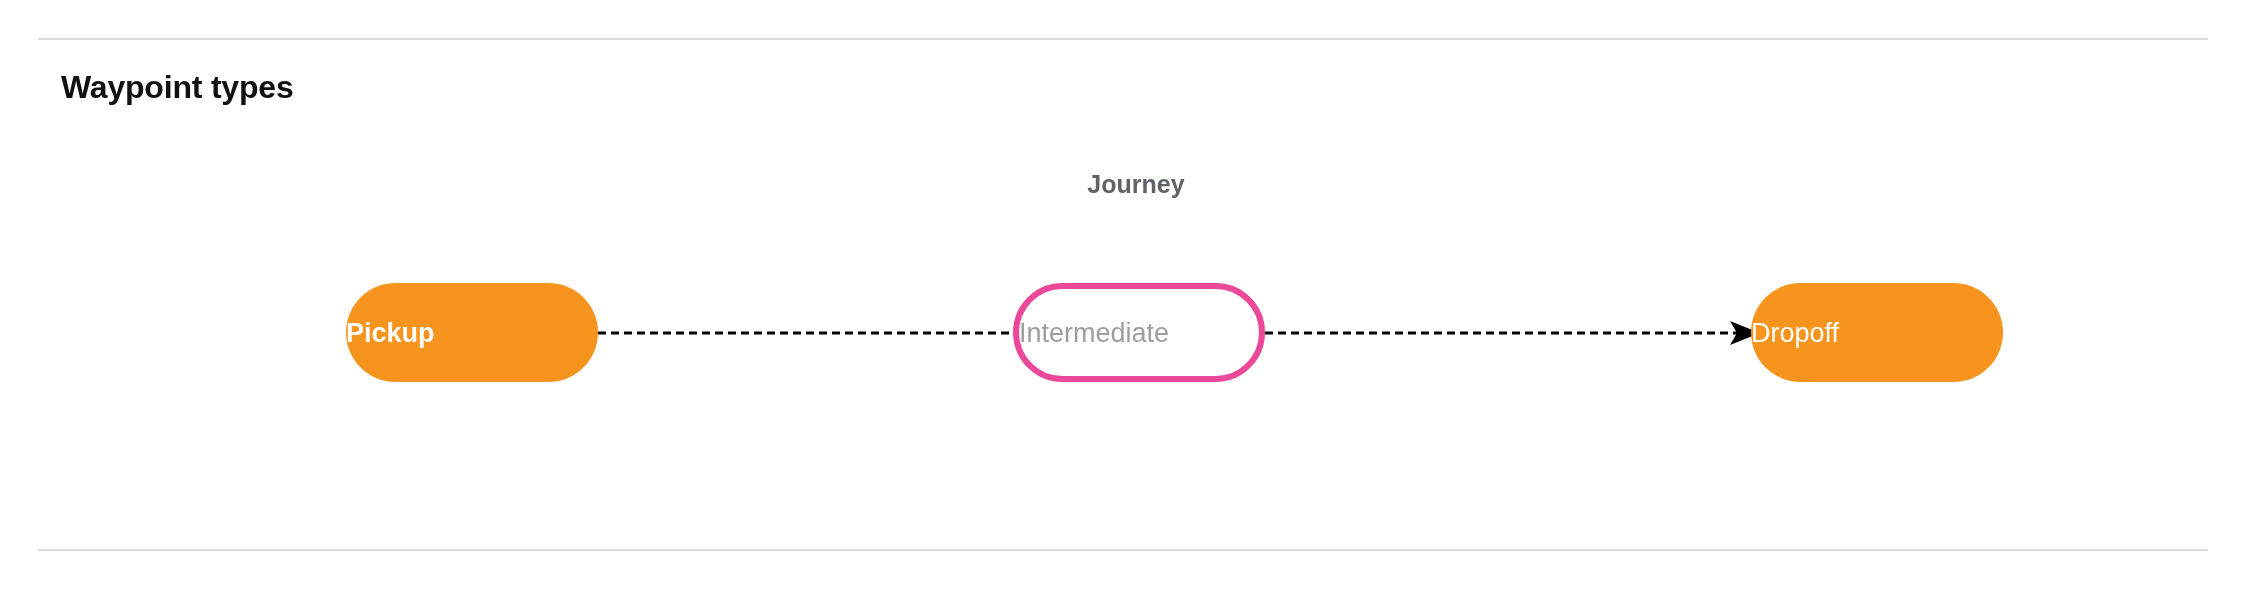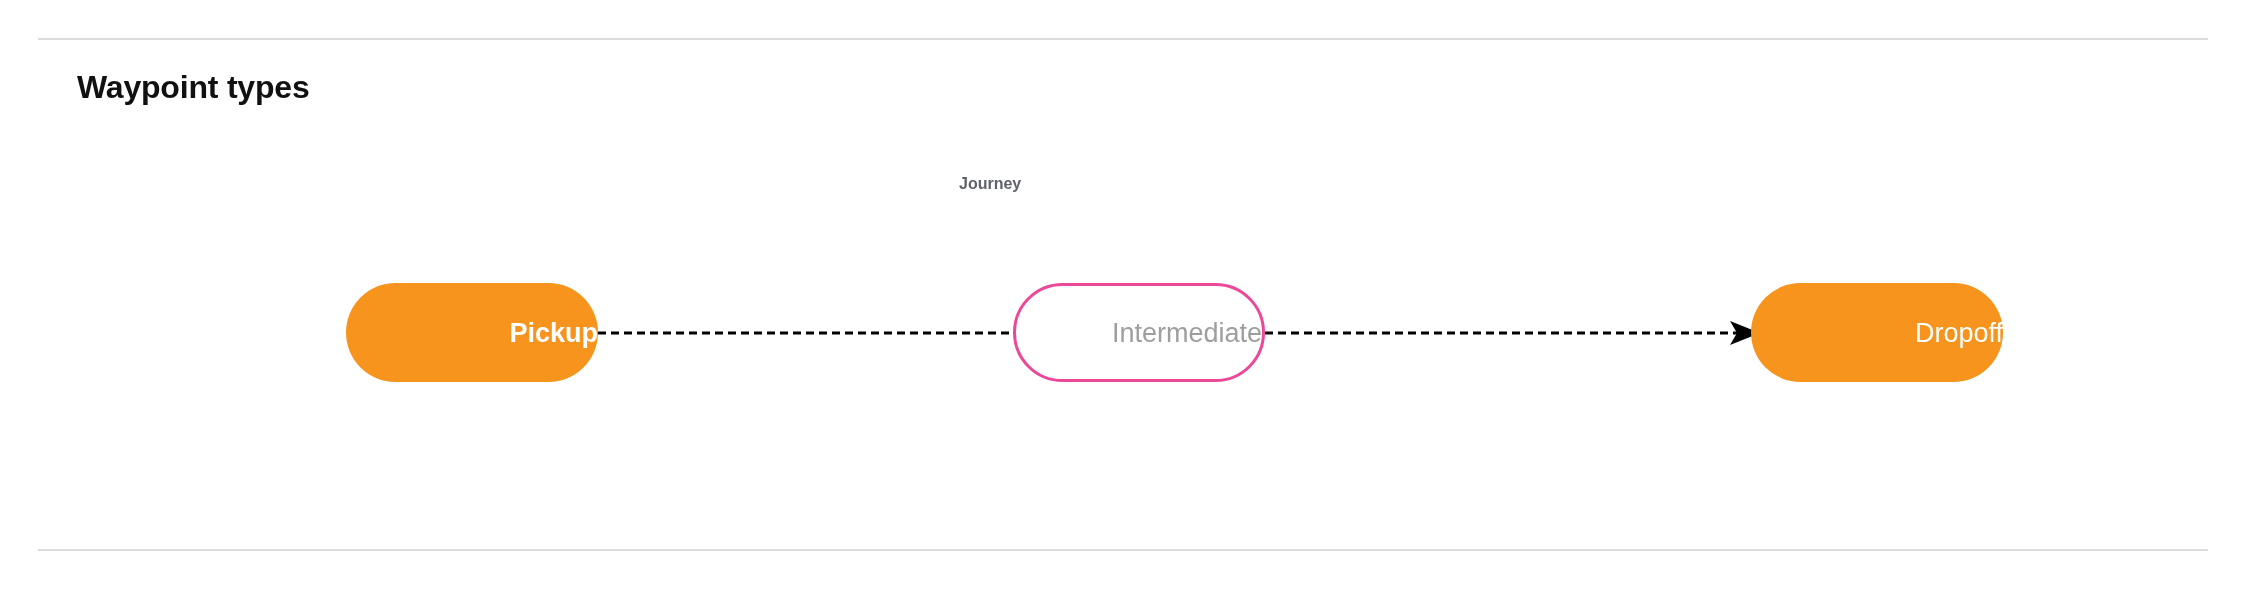--- a/index.html
+++ b/index.html
@@ -34,70 +34,69 @@
   .section-title {
     position: absolute;
     left: 61px;
     top: 67px;
     font-size: 32px;
     font-weight: 700;
     letter-spacing: -0.2px;
     color: #111111;
     line-height: 40px;
     white-space: nowrap;
-    margin-left: 16px;
   }
 
   
   .diagram {
     position: absolute;
     left: 0;
     top: 0;
     width: 2245px;
     height: 592px;
   }
 
   .journey-label {
     position: absolute;
-    left: 959px;
+    left: 1010px;
     top: 168px;
     width: 252px;
-    text-align: left;
-    font-size: 16px;
+    text-align: center;
+    font-size: 25px;
     font-weight: 700;
     color: #5f6368;
     line-height: 32px;
     white-space: nowrap;
   }
 
   
   .node {
     position: absolute;
     top: 283px;
     height: 99px;
     width: 252px;
     border-radius: 50px;
     display: flex;
     align-items: center;
-    justify-content: flex-end;
+    justify-content: flex-start;
     box-sizing: border-box;
     font-size: 27px;
     line-height: 32px;
     white-space: nowrap;
   }
   .node-pickup {
     left: 346px;
     background: #f6941d;
     color: #ffffff;
     font-weight: 700;
   }
   .node-intermediate {
     left: 1013px;
     background: #ffffff;
-    border: 3px solid #ec4899;
+    border: 6px solid #ec4899;
     color: #9e9e9e;
     font-weight: 400;
   }
   .node-dropoff {
     left: 1751px;
     background: #f6941d;
     color: #ffffff;
     font-weight: 400;
   }
 

